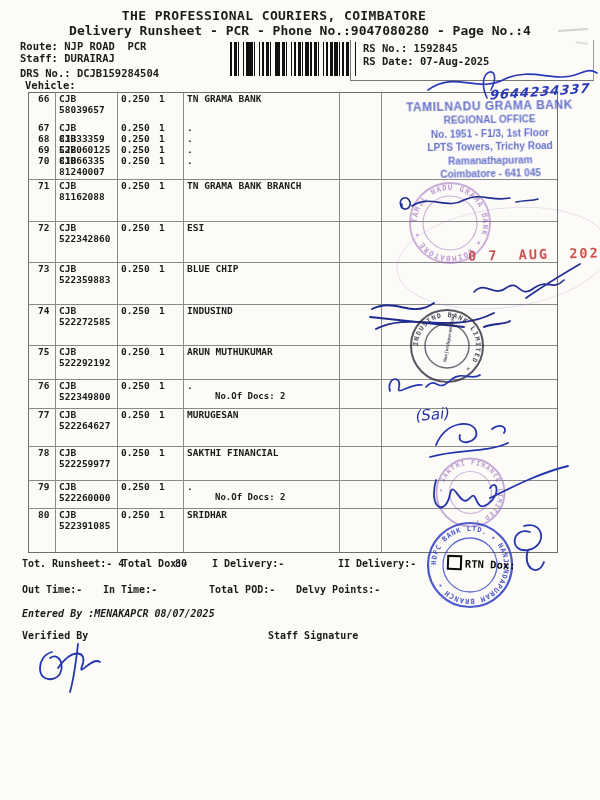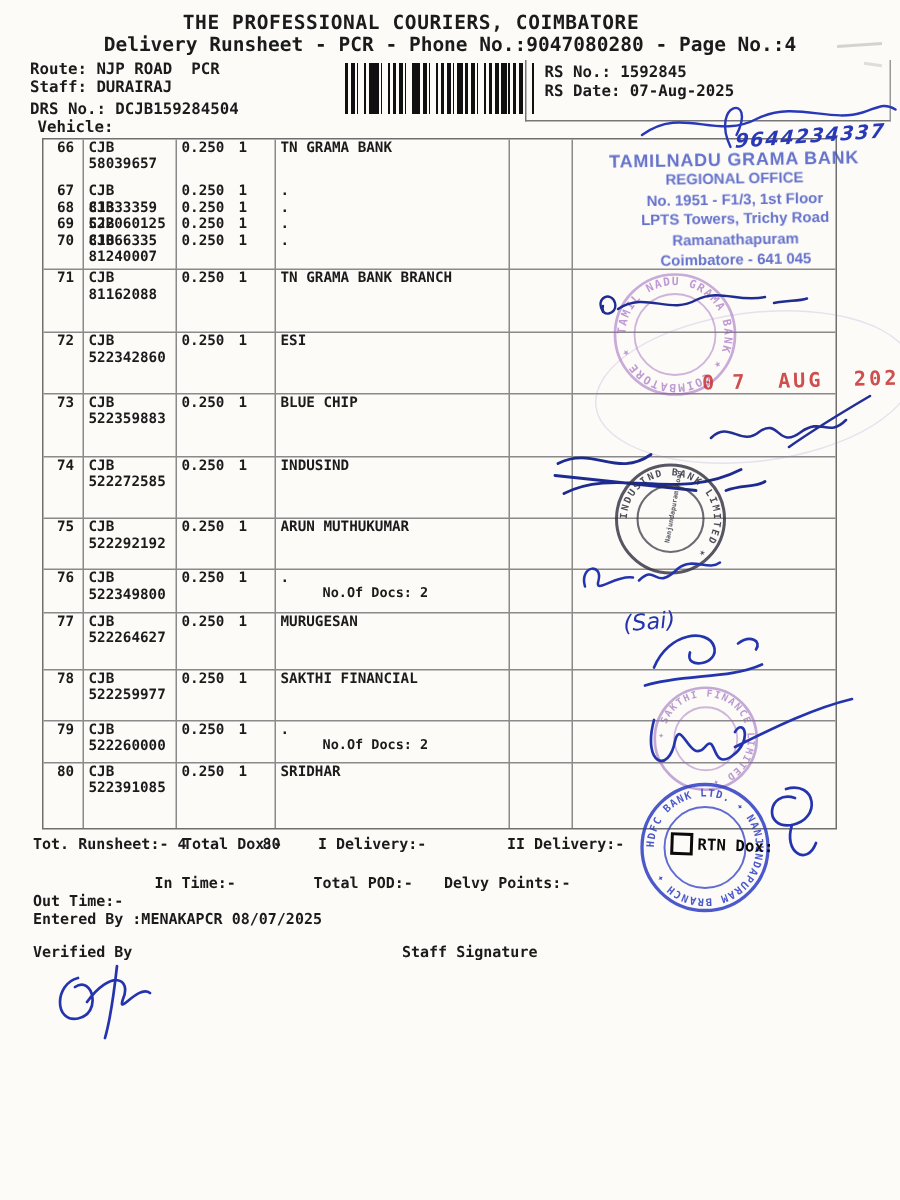--- a/index.html
+++ b/index.html
@@ -247,26 +247,26 @@
         </div>
       </div>
   </div>
 
   <div class="t sum" style="left:22px;top:558px;">Tot. Runsheet:- 4</div>
   <div class="t sum" style="left:122px;top:558px;">Total Dox:-</div>
   <div class="t sum" style="left:175px;top:558px;">80</div>
   <div class="t sum" style="left:212px;top:558px;">I Delivery:-</div>
   <div class="t sum" style="left:338px;top:558px;">II Delivery:-</div>
 
-  <div class="t sum" style="left:22px;top:596px;">Out Time:-</div>
+  <div class="t sum" style="left:22px;top:584px;">Out Time:-</div>
   <div class="t sum" style="left:103px;top:584px;">In Time:-</div>
   <div class="t sum" style="left:209px;top:584px;">Total POD:-</div>
   <div class="t sum" style="left:296px;top:584px;">Delvy Points:-</div>
 
-  <div class="t sum" style="left:22px;top:608px;">Entered By :MENAKAPCR 08/07/2025</div>
+  <div class="t sum" style="left:22px;top:608px;font-style:italic;">Entered By :MENAKAPCR 08/07/2025</div>
 
   <div class="t sum" style="left:22px;top:630px;">Verified By</div>
   <div class="t sum" style="left:268px;top:630px;">Staff Signature</div>
 
   <svg style="left:425px;top:60px;" width="175" height="42" viewBox="0 0 175 42">
     <path d="M3,30 C30,10 52,34 80,19 C105,7 128,22 150,15 C160,12 164,8 172,13" stroke="#2838b8" stroke-width="1.6"></path>
     <path d="M62,38 C48,8 80,2 66,30" stroke="#2838b8" stroke-width="1.6"></path>
   </svg>
   <div class="phone-note">9644234337</div>
 

